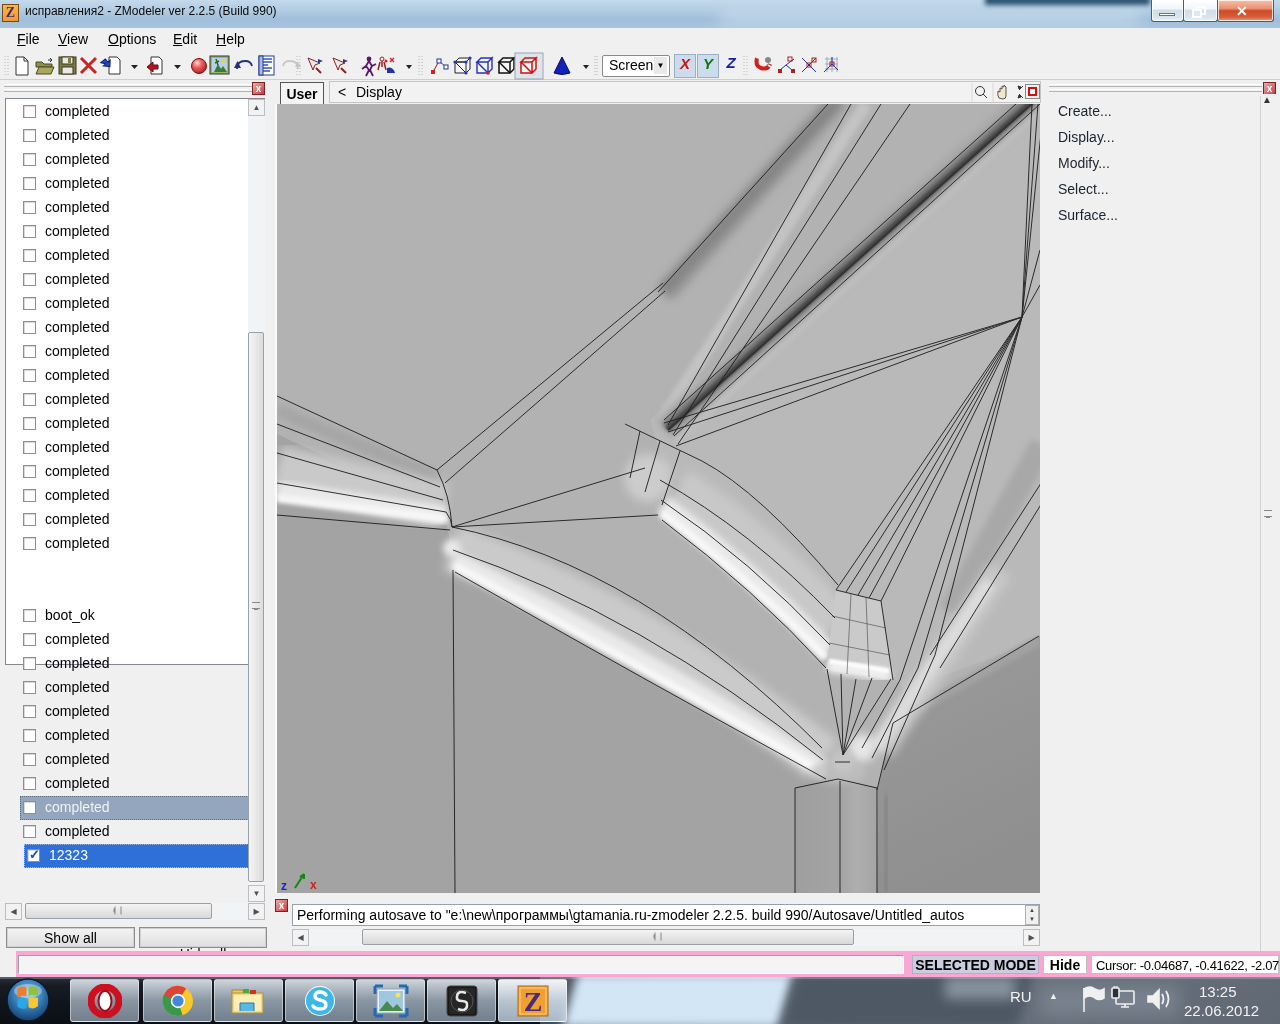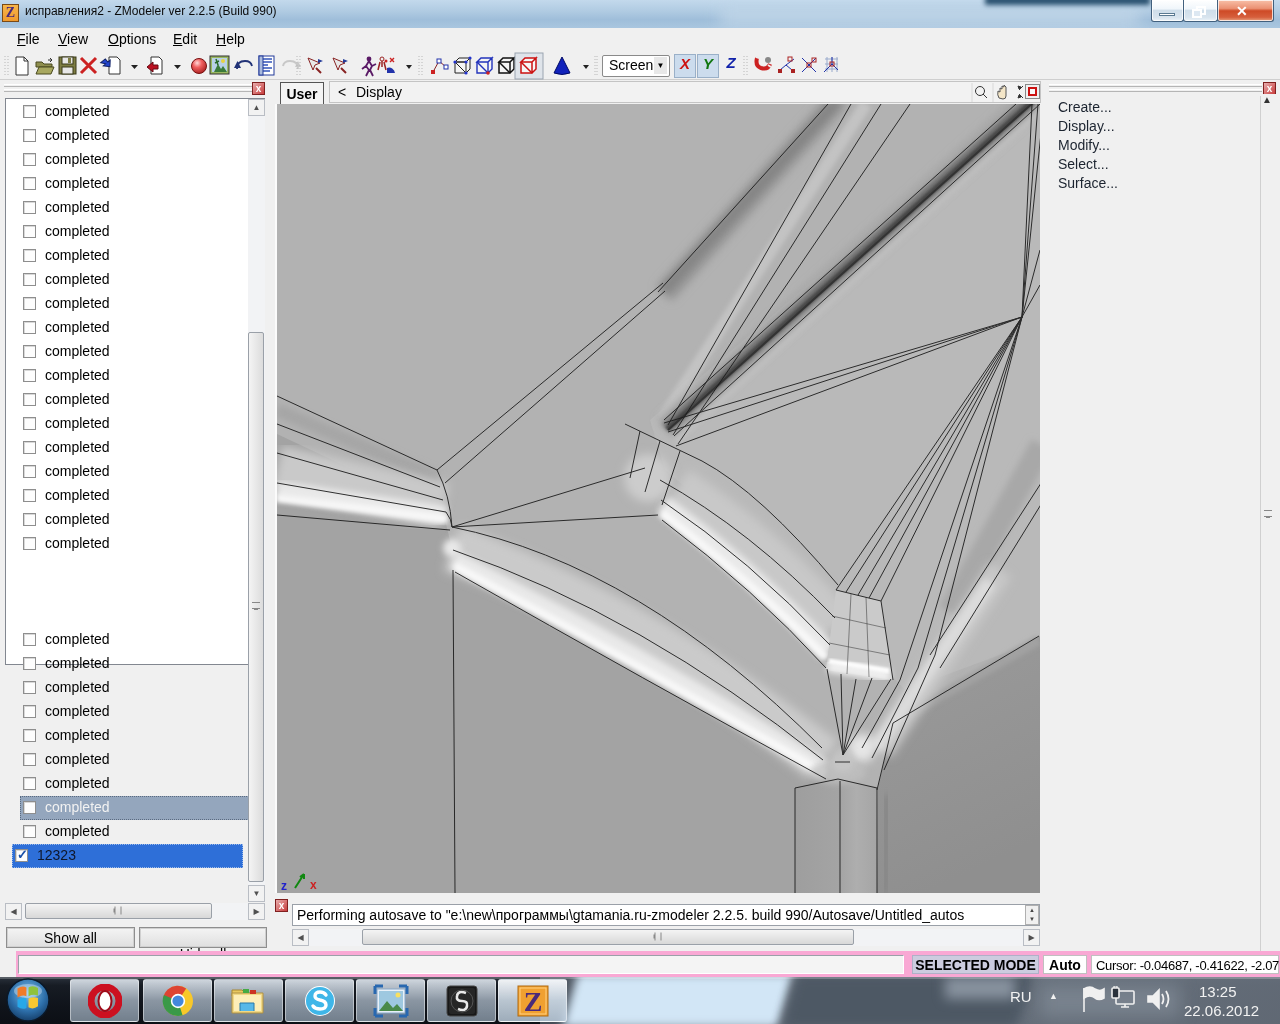--- a/index.html
+++ b/index.html
@@ -25,21 +25,21 @@
 .panelhead{position:absolute;left:2px;top:2px;right:2px;height:13px}
 .panelhead .bar{position:absolute;left:2px;right:16px;height:3px;border-top:1px solid #fff;border-bottom:1px solid #b5b5b5}
 .redx{position:absolute;width:13px;height:13px;background:linear-gradient(135deg,#e8aeae,#c83c3c);border:1px solid #802020;color:#fff;font-size:10px;font-weight:bold;line-height:11px;text-align:center}
 #listbox{left:5px;top:18px;width:260px;height:567px;background:#fff;border:1px solid #828790;border-right:none}
 .row{position:absolute;left:1px;height:24px;width:244px;font-size:14px;color:#000}
 .row .cb{position:absolute;left:16px;top:5px;width:13px;height:13px;background:#fdfdfd;border:1px solid #8e8e8e;box-shadow:inset 1px 1px 0 #d8d8d8}
 .row .tx{position:absolute;left:38px;top:3px}
 .sel-gray{background:#94a6bd;outline:1px dotted #5a6a80;outline-offset:-1px;color:#f2f2f2;left:14px;width:231px}
 .sel-gray .cb,.sel-blue .cb{left:3px}
 .sel-gray .tx,.sel-blue .tx{left:25px}
-.sel-blue{background:#2e6fd8;outline:1px dotted #9ab8e8;outline-offset:-1px;color:#0f172a;left:6px;width:231px}
+.sel-blue{background:#2e6fd8;outline:1px dotted #9ab8e8;outline-offset:-1px;color:#ffffff;left:18px;width:231px}
 .cbc{background:#fdfdfd}
 .cbc::after{content:"✓";position:absolute;left:1px;top:-3px;font-size:13px;font-weight:bold;color:#1a50a8}
 .vscroll{position:absolute;background:#f0f0f0}
 .sbtn{position:absolute;background:#f2f2f2;border:1px solid #b9bdc4;display:flex;align-items:center;justify-content:center}
 .thumb{position:absolute;background:linear-gradient(90deg,#f4f4f4,#dcdcdc);border:1px solid #9aa0a8;border-radius:2px}
 .hthumb{position:absolute;background:linear-gradient(180deg,#f4f4f4,#d8d8d8);border:1px solid #9aa0a8;border-radius:2px}
 .gripmarks{position:absolute;width:8px;height:7px;border-top:1px solid #888;border-bottom:1px solid #888;box-shadow:0 3px 0 -2px #888}
 .btn{position:absolute;background:linear-gradient(180deg,#f4f4f4,#dfdfdf);border:1px solid #8e8e8e;box-shadow:0 0 0 1px #d0d0d0 inset;font-size:14px;color:#000;text-align:center}
 
 #vphead{left:273px;top:80px;width:772px;height:24px;background:#f0f0f0}
@@ -331,20 +331,24 @@
         <span class="cb"></span>
         <span class="tx">completed</span>
       </div>
     <div class="row" style="top:409px">
         <span class="cb"></span>
         <span class="tx">completed</span>
       </div>
     <div class="row" style="top:433px">
         <span class="cb"></span>
         <span class="tx">completed</span>
+      </div>
+    <div class="row" style="top:505px">
+        <span class="cb"></span>
+        <span class="tx">boot_ok</span>
       </div>
     <div class="row" style="top:529px">
         <span class="cb"></span>
         <span class="tx">completed</span>
       </div>
     <div class="row" style="top:553px">
         <span class="cb"></span>
         <span class="tx">completed</span>
       </div>
     <div class="row" style="top:577px">
@@ -582,30 +586,30 @@
     <div class="sbtn" style="right:0;top:0;width:17px;height:17px;font-size:8px;color:#505050">▶</div>
   </div>
 </div>
 
 <div class="abs" id="rightpanel">
   <div class="panelhead">
     <div class="bar" style="top:2px"></div>
     <div class="bar" style="top:7px"></div>
     <div class="redx" style="right:2px;top:0">x</div>
   </div>
-  <div style="position:absolute;left:13px;top:18px;font-size:14px;color:#1c2430;line-height:19px">Create...<br>Display...<br>Modify...<br>Select...<br>Surface...</div>
+  <div style="position:absolute;left:13px;top:18px;font-size:14px;color:#1c2430;line-height:26px">Create...<br>Display...<br>Modify...<br>Select...<br>Surface...</div>
   <div class="abs" style="left:213px;top:14px;width:18px;height:14px;background:#f0f0f0;text-align:center;font-size:10px;color:#333">▲</div>
   <div class="abs" style="left:215px;top:16px;width:1px;height:855px;background:#d0d0d0"></div>
   <div class="gripmarks" style="left:219px;top:430px"></div>
 </div>
 
 <div class="abs" id="statusbar">
   <div class="sunken" style="left:2px;top:4px;width:886px;height:19px"></div>
   <div class="abs" style="left:896px;top:4px;width:127px;height:19px;background:#ccccdf;border:1px solid #b0b0c8;font-weight:bold;text-align:center;padding-top:1px">SELECTED MODE</div>
-  <div class="abs" style="left:1027px;top:4px;width:44px;height:19px;background:#fff;border:1px solid #c0c0c0;font-weight:bold;text-align:center;padding-top:1px">Auto</div>
+  <div class="abs" style="left:1027px;top:4px;width:44px;height:19px;background:#fff;border:1px solid #c0c0c0;font-weight:bold;text-align:center;padding-top:1px">Hide</div>
   <div class="abs" style="left:1075px;top:4px;width:188px;height:19px;background:#fff;border:1px solid #c0c0c0;padding:2px 0 0 4px;font-size:13px;letter-spacing:-0.3px;white-space:nowrap">Cursor: -0.04687, -0.41622, -2.07</div>
   <div class="abs" style="left:1264px;top:6px;width:14px;height:16px">
     <svg width="14" height="16">
         <g fill="#b0b0b0">
           <circle cx="11" cy="13" r="1.4"></circle>
           <circle cx="6" cy="13" r="1.4"></circle>
           <circle cx="11" cy="8" r="1.4"></circle>
           <circle cx="1" cy="13" r="1.4"></circle>
           <circle cx="6" cy="8" r="1.4"></circle>
           <circle cx="11" cy="3" r="1.4"></circle>

